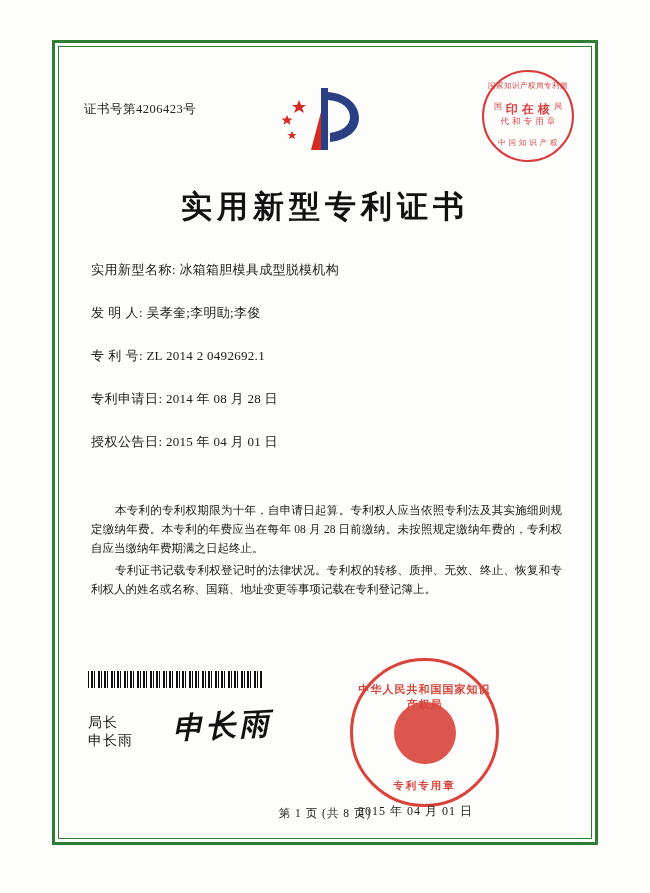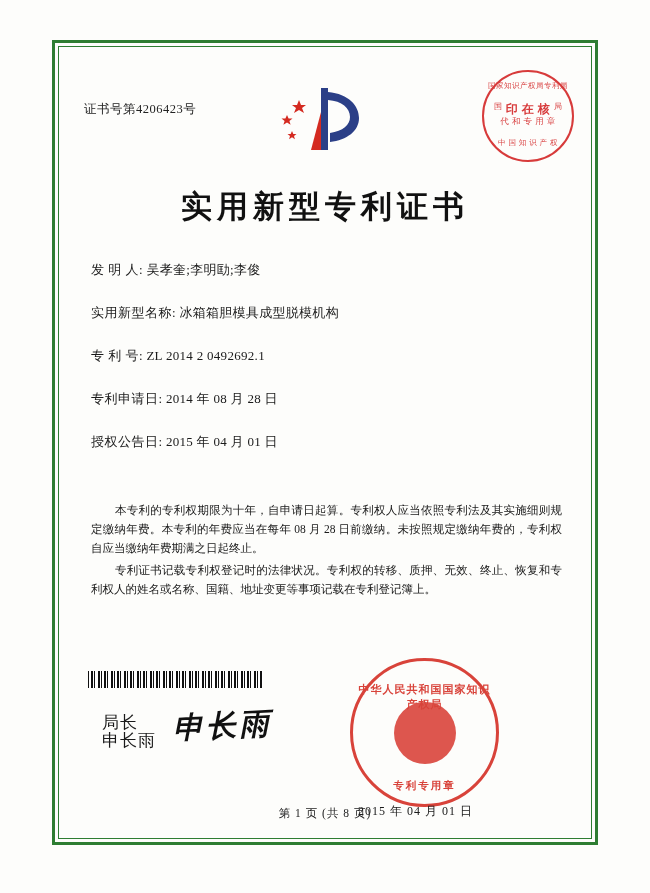--- a/index.html
+++ b/index.html
@@ -170,23 +170,23 @@
     background:
       repeating-linear-gradient(90deg,
         #111 0px, #111 1px, #fff 1px, #fff 3px,
         #111 3px, #111 5px, #fff 5px, #fff 6px,
         #111 6px, #111 7px, #fff 7px, #fff 10px,
         #111 10px, #111 12px, #fff 12px, #fff 13px);
   }
 
   .signature-block {
     position: absolute;
-    left: 44px;
+    left: 30px;
     top: 668px;
-    font-size: 17px;
+    font-size: 14px;
     line-height: 18px;
     letter-spacing: 1px;
   }
   .handwriting {
     position: absolute;
     left: 115px;
     top: 660px;
     font-size: 30px;
     font-family: "Liberation Serif", serif;
     font-style: italic;
@@ -290,26 +290,26 @@
       <div class="st-side-r">局</div>
       <div class="sealtxt st-mid1">印  在  核</div>
       <div class="sealtxt st-mid2">代  和  专  用  章</div>
       <div class="sealtxt st-arc-bottom">中  国  知  识  产  权</div>
     </div>
 
     <div class="doc-title">实用新型专利证书</div>
 
     <div class="fields">
       <div class="field-row">
+        <span class="field-label">实用新型名称:</span>
+        <span class="field-value">冰箱箱胆模具成型脱模机构</span>
+      </div>
+      <div class="field-row">
         <span class="field-label">发  明  人:</span>
         <span class="field-value">吴孝奎;李明劻;李俊</span>
-      </div>
-      <div class="field-row">
-        <span class="field-label">实用新型名称:</span>
-        <span class="field-value">冰箱箱胆模具成型脱模机构</span>
       </div>
       <div class="field-row">
         <span class="field-label">专  利  号:</span>
         <span class="field-value">ZL 2014 2 0492692.1</span>
       </div>
       <div class="field-row">
         <span class="field-label">专利申请日:</span>
         <span class="field-value">2014 年 08 月 28 日</span>
       </div>
       <div class="field-row">

